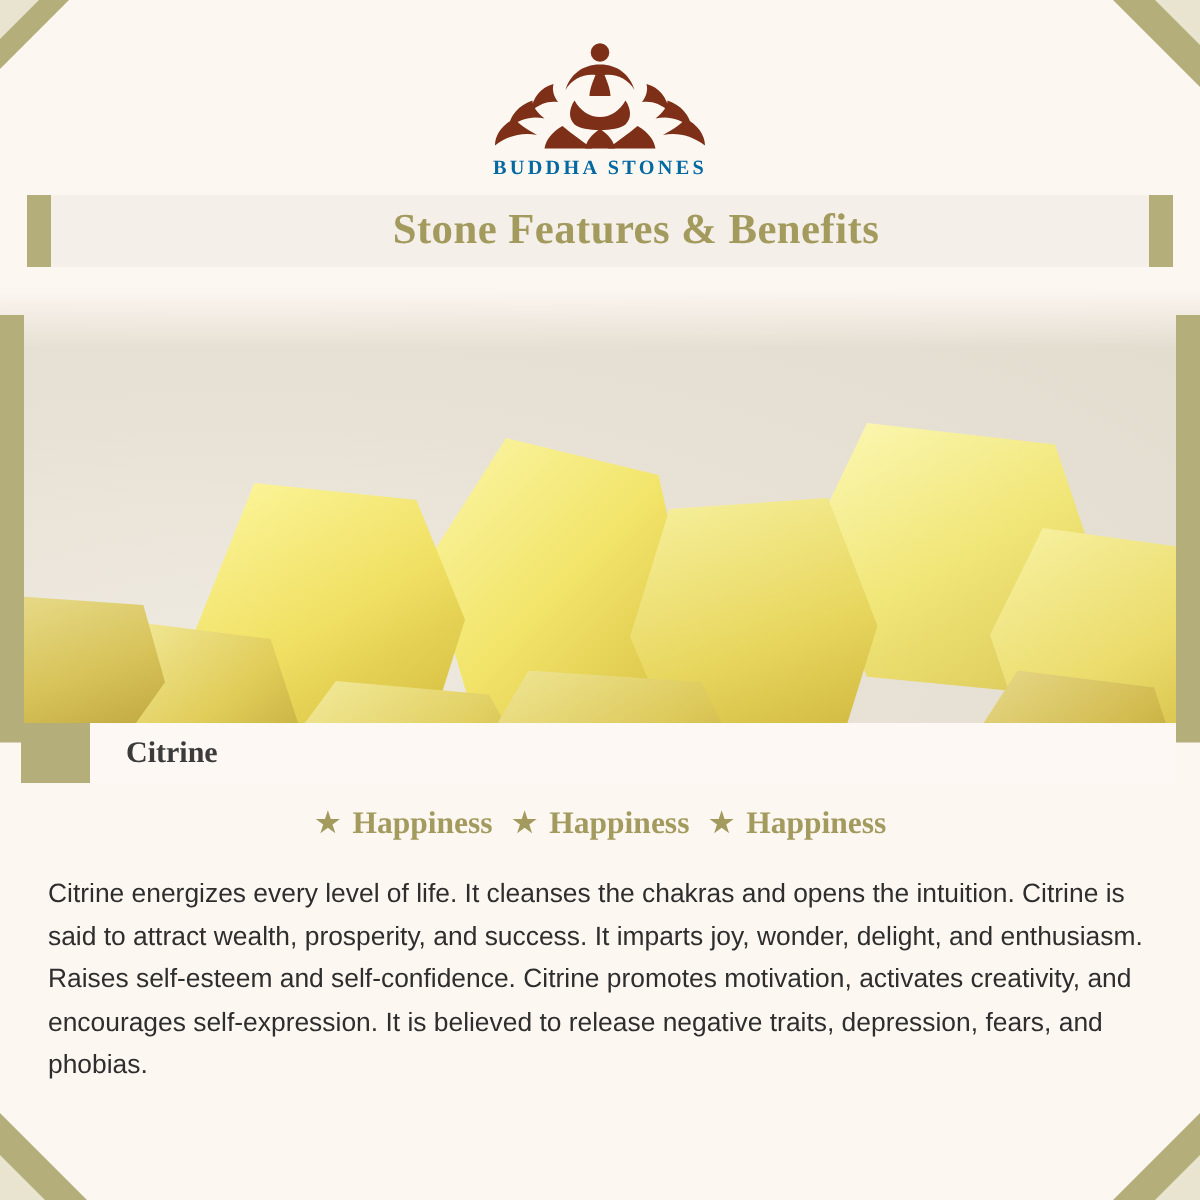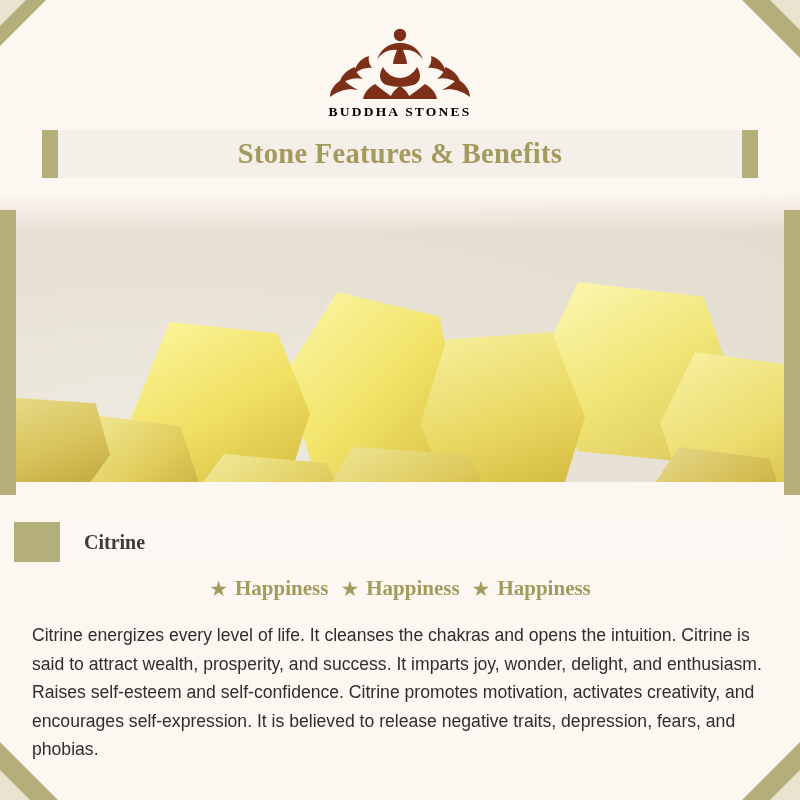--- a/index.html
+++ b/index.html
@@ -98,36 +98,37 @@
     z-index: 4;
   }
   .logo-mark {
     display: block;
     margin: 0 auto;
   }
   .brand-name {
     margin-top: 4px;
     font-size: 13.5px;
     letter-spacing: 2.2px;
-    color: #000000;
+    color: #0369a1;
     font-family: "Liberation Serif", serif;
     font-weight: 700;
   }
 
   
   .title-band {
     position: relative;
     margin: 10px auto 0 auto;
     width: 684px;
     height: 48px;
     background: #f4efe8;
     display: flex;
     align-items: center;
     justify-content: center;
     z-index: 4;
+    padding-left: 48px;
   }
   .title-band::before,
   .title-band::after {
     content: "";
     position: absolute;
     top: 0;
     width: 16px;
     height: 48px;
     background: #b3ae7a;
   }
@@ -217,21 +218,20 @@
     left: 0; top: 0; width: 800px; height: 40px;
     background: linear-gradient(to bottom, rgba(253,247,242,1), rgba(253,247,242,0));
   }
 
   
   .name-bar {
     position: relative;
     width: 800px;
     height: 40px;
     z-index: 4;
-    margin-top: 40px;
   }
   .name-bar-bg {
     position: absolute;
     left: 14px;
     top: 0;
     width: 770px;
     height: 40px;
     background: #b3ae7a;
   }
   .name-bar-inner {

